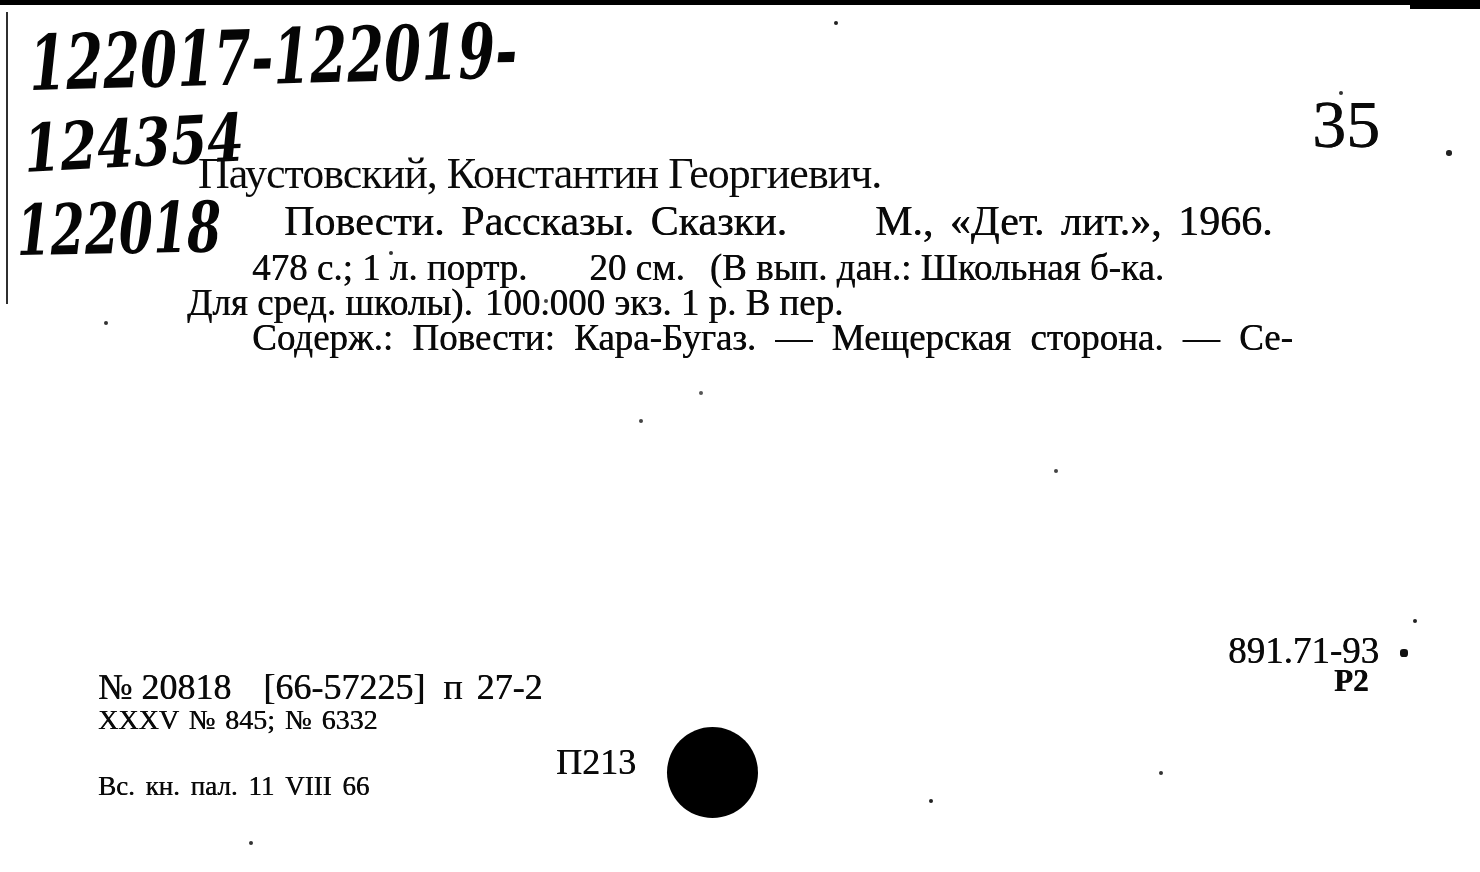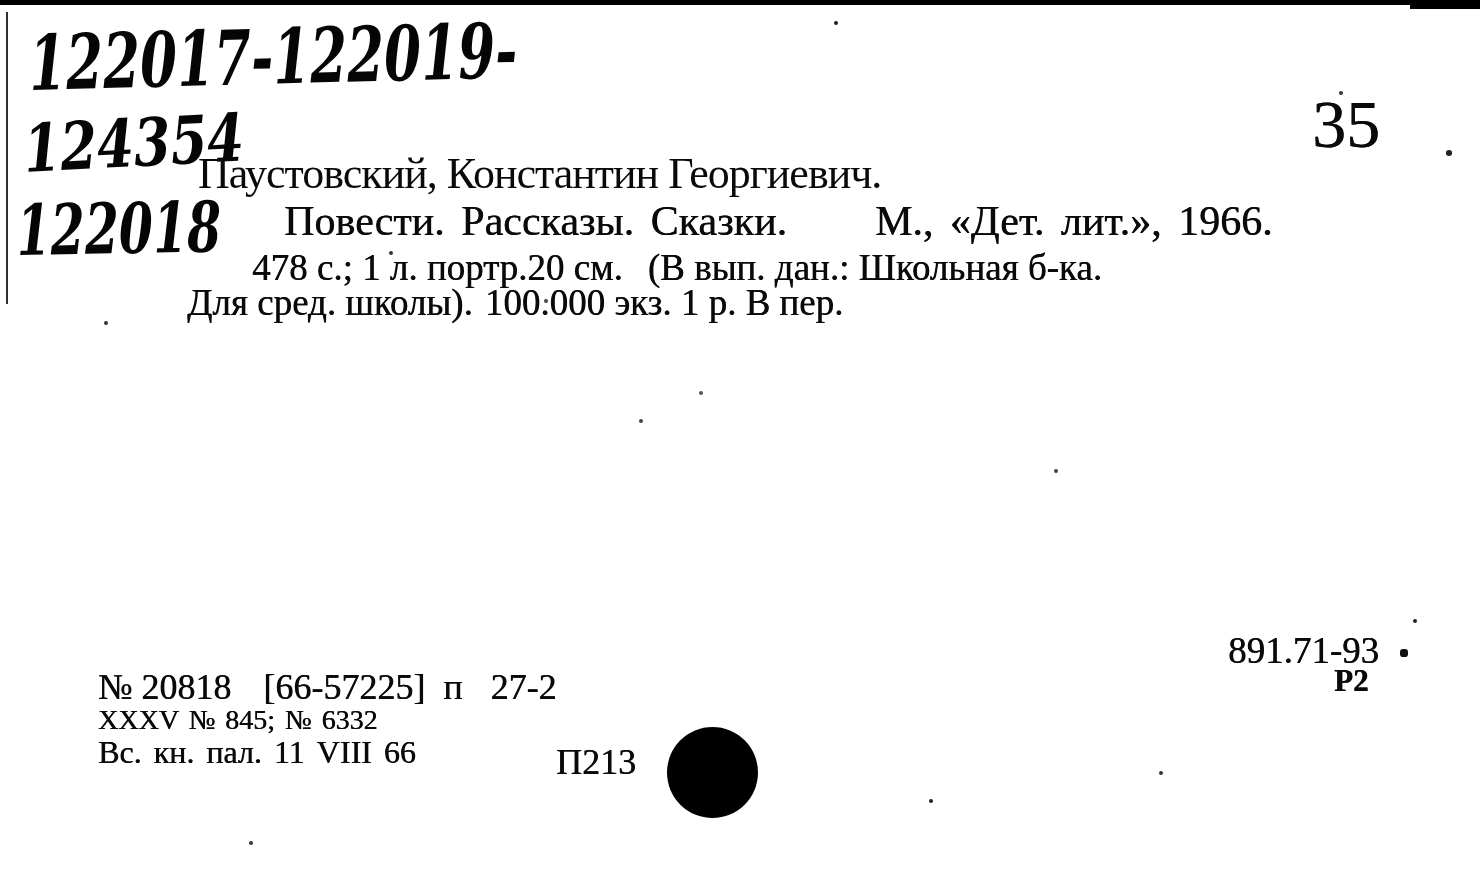--- a/index.html
+++ b/index.html
@@ -97,21 +97,21 @@
     line-height: 1;
   }
   .line {
     position: absolute;
     white-space: nowrap;
     line-height: 1;
   }
   .title-line { left: 248px; top: 200px; font-size: 42px; word-spacing: 6px; margin-left: 36px; }
   .title-line .imprint { margin-left: 88px; }
   .l3 { left: 252px; top: 249px; font-size: 37px; }
-  .l3 .g1 { }
+  .l3 .g1 { margin-left: 62px; }
   .l3 .g2 { margin-left: 25px; }
   .l4 { left: 187px; top: 284px; font-size: 37px; }
   .l4 .sp { margin-left: 12px; }
   .l5 { left: 252px; top: 319px; font-size: 37px; word-spacing: 10px; }
   .l6 { left: 204px; top: 354px; font-size: 37px; word-spacing: 8px; }
 
   
   .udc {
     position: absolute;
     left: 1228px; top: 632px;
@@ -123,23 +123,23 @@
     left: 1334px; top: 665px;
     font-size: 31px;
     font-weight: bold;
     line-height: 1;
   }
 
   
   .f1 { left: 98px; top: 669px; font-size: 36px; }
   .f1 .s2 { margin-left: 32px; }
   .f1 .s3 { margin-left: 18px; }
-  .f1 .s4 { margin-left: 28px; }
+  .f1 .s4 { margin-left: 14px; }
   .f2 { left: 98px; top: 706px; font-size: 28px; word-spacing: 3px; }
-  .f3 { left: 98px; top: 736px; font-size: 32px; word-spacing: 4px; }
+  .f3 { left: 98px; top: 773px; font-size: 27px; word-spacing: 4px; }
   .call { left: 556px; top: 744px; font-size: 36px; }
 
   
   .hole {
     position: absolute;
     left: 667px; top: 727px;
     width: 91px; height: 91px;
     background: #000;
     border-radius: 50%;
   }
@@ -166,20 +166,21 @@
   </div>
 
   <div class="line l3 print">
     <span>478 с.; 1 л. портр.</span><span class="g1">20 см.</span><span class="g2">(В вып. дан.:  Школьная б-ка.</span>
   </div>
 
   <div class="line l4 print">
     <span>Для сред. школы).</span><span class="sp">100.000 экз. 1 р. В пер.</span>
   </div>
 
+  <div class="line l5 print">Содерж.: Повести: Кара-Бугаз. — Мещерская сторона. —  Се-</div>
 
 
   <div class="udc print">891.71-93</div>
 
   <div class="author-mark print">Р2</div>
 
   <div class="line f1 print">
     <span>№ 20818</span><span class="s2">[66-57225]</span><span class="s3">п</span><span class="s4">27-2</span>
   </div>
 

